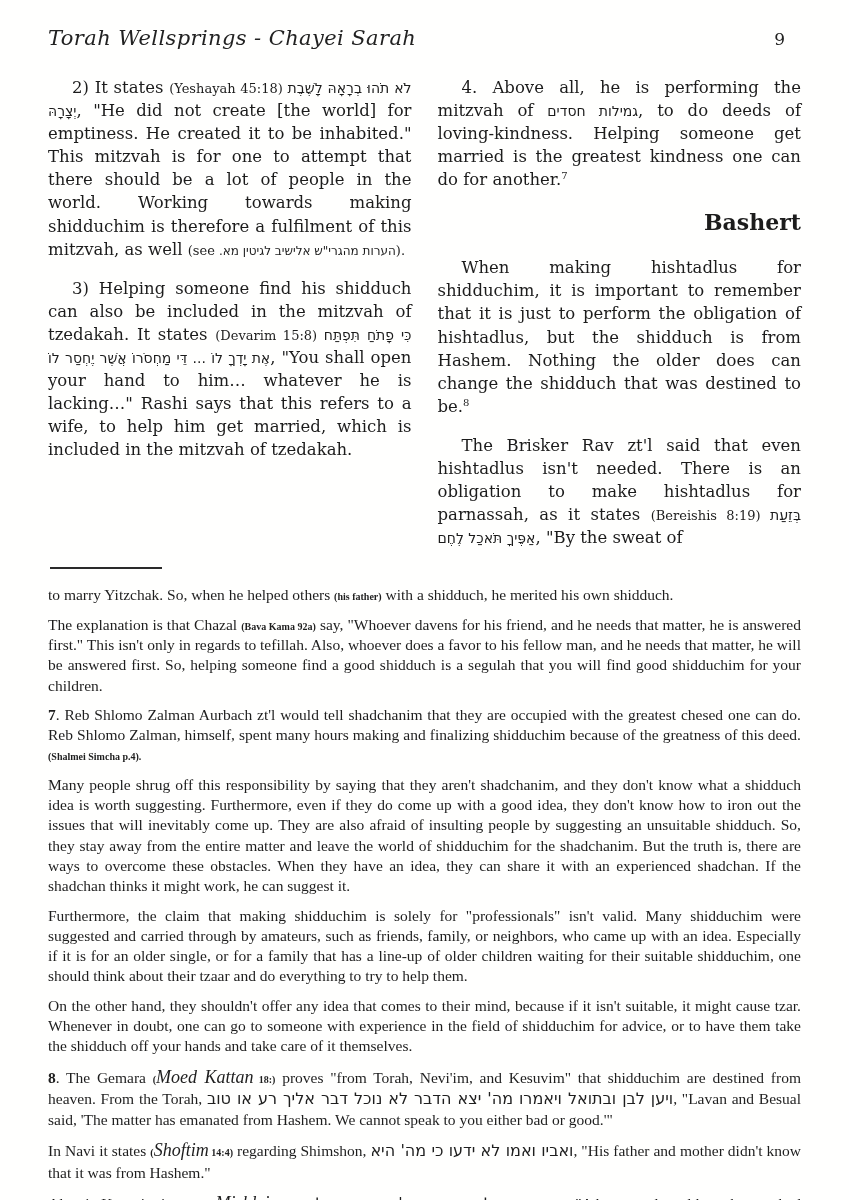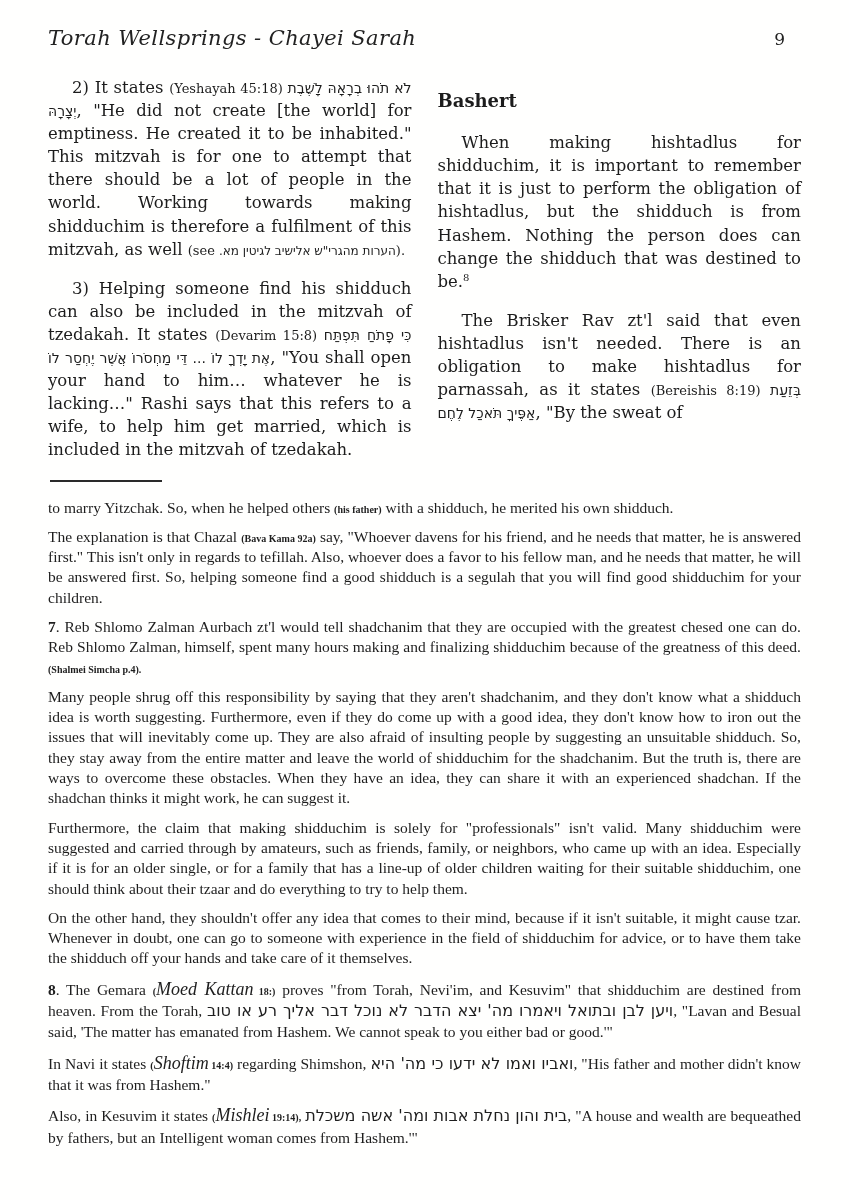--- a/index.html
+++ b/index.html
@@ -40,24 +40,24 @@
   }
   .col {
     flex:1 1 0;
     text-align:justify;
     font-size:16.5px;
     line-height:1.4;
   }
   .col .block.para { margin-bottom:16px; text-indent:24px; }
   .col .block.para:last-child { margin-bottom:0; }
   .col .block.heading {
-    text-align:left;
+    text-align:right;
     text-indent:0;
     font-weight:bold;
-    font-size:18px;
+    font-size:22px;
     margin:12px 0 18px 0;
   }
   .seg-plain { }
   .seg-italic { }
   .seg-bold { font-weight:bold; }
   .seg-sup { vertical-align:super; font-size:10px; line-height:0; }
   .seg-cite { font-size:13px; }
   .seg-cite-italic { font-size:13px; font-style:italic; }
   .seg-hebrew {
     font-family:"DejaVu Sans", sans-serif;
@@ -96,22 +96,23 @@
     <span class="page-title">Torah Wellsprings - Chayei Sarah</span>
     <span class="page-number">9</span>
   </div>
 
   <div class="columns">
     <div class="col">
         <div class="block para"><span class="seg-plain">2) It states </span><span class="seg-cite">(Yeshayah 45:18) </span><span class="seg-hebrew" dir="rtl">לֹא תֹהוּ בְרָאָהּ לָשֶׁבֶת יְצָרָהּ</span><span class="seg-plain">, "He did not create [the world] for emptiness. He created it to be inhabited." This mitzvah is for one to attempt that there should be a lot of people in the world. Working towards making shidduchim is therefore a fulfilment of this mitzvah, as well </span><span class="seg-cite">(see </span><span class="seg-hebrew-small" dir="rtl">הערות מהגרי"ש אלישיב לגיטין מא.</span><span class="seg-cite">).</span></div>
         <div class="block para"><span class="seg-plain">3) Helping someone find his shidduch can also be included in the mitzvah of tzedakah. It states </span><span class="seg-cite">(Devarim 15:8) </span><span class="seg-hebrew" dir="rtl">כִּי פָתֹחַ תִּפְתַּח אֶת יָדְךָ לוֹ ... דֵּי מַחְסֹרוֹ אֲשֶׁר יֶחְסַר לוֹ</span><span class="seg-plain">, "You shall open your hand to him… whatever he is lacking…" Rashi says that this refers to a wife, to help him get married, which is included in the mitzvah of tzedakah.</span></div>
       </div>
     <div class="col">
+        <div class="block para"><span class="seg-plain">4. Above all, he is performing the mitzvah of </span><span class="seg-hebrew" dir="rtl">גמילות חסדים</span><span class="seg-plain">, to do deeds of loving-kindness. Helping someone get married is the greatest kindness one can do for another.</span><span class="seg-sup">7</span></div>
         <div class="block heading"><span class="seg-bold">Bashert</span></div>
-        <div class="block para"><span class="seg-plain">When making hishtadlus for shidduchim, it is important to remember that it is just to perform the obligation of hishtadlus, but the shidduch is from Hashem. Nothing the person does can change the shidduch that was destined to be.</span><span class="seg-sup">8</span></div>
+        <div class="block para"><span class="seg-plain">When making hishtadlus for shidduchim, it is important to remember that it is just to perform the obligation of hishtadlus, but the shidduch is from Hashem. Nothing the older does can change the shidduch that was destined to be.</span><span class="seg-sup">8</span></div>
         <div class="block para"><span class="seg-plain">The Brisker Rav zt'l said that even hishtadlus isn't needed. There is an obligation to make hishtadlus for parnassah, as it states </span><span class="seg-cite">(Bereishis 8:19) </span><span class="seg-hebrew" dir="rtl">בְּזֵעַת אַפֶּיךָ תֹּאכַל לֶחֶם</span><span class="seg-plain">, "By the sweat of</span></div>
       </div>
   </div>
 
   <hr class="footnote-separator">
 
   <div class="footnotes">
       <div class="block fn"><span class="seg-plain">to marry Yitzchak. So, when he helped others </span><span class="seg-cite">(his father)</span><span class="seg-plain"> with a shidduch, he merited his own shidduch.</span></div>
       <div class="block fn"><span class="seg-plain">The explanation is that Chazal </span><span class="seg-cite">(Bava Kama 92a)</span><span class="seg-plain"> say, "Whoever davens for his friend, and he needs that matter, he is answered first." This isn't only in regards to tefillah. Also, whoever does a favor to his fellow man, and he needs that matter, he will be answered first. So, helping someone find a good shidduch is a segulah that you will find good shidduchim for your children.</span></div>
       <div class="block fn"><span class="seg-bold">7</span><span class="seg-plain">. Reb Shlomo Zalman Aurbach zt'l would tell shadchanim that they are occupied with the greatest chesed one can do. Reb Shlomo Zalman, himself, spent many hours making and finalizing shidduchim because of the greatness of this deed. </span><span class="seg-cite">(Shalmei Simcha p.4).</span></div>

